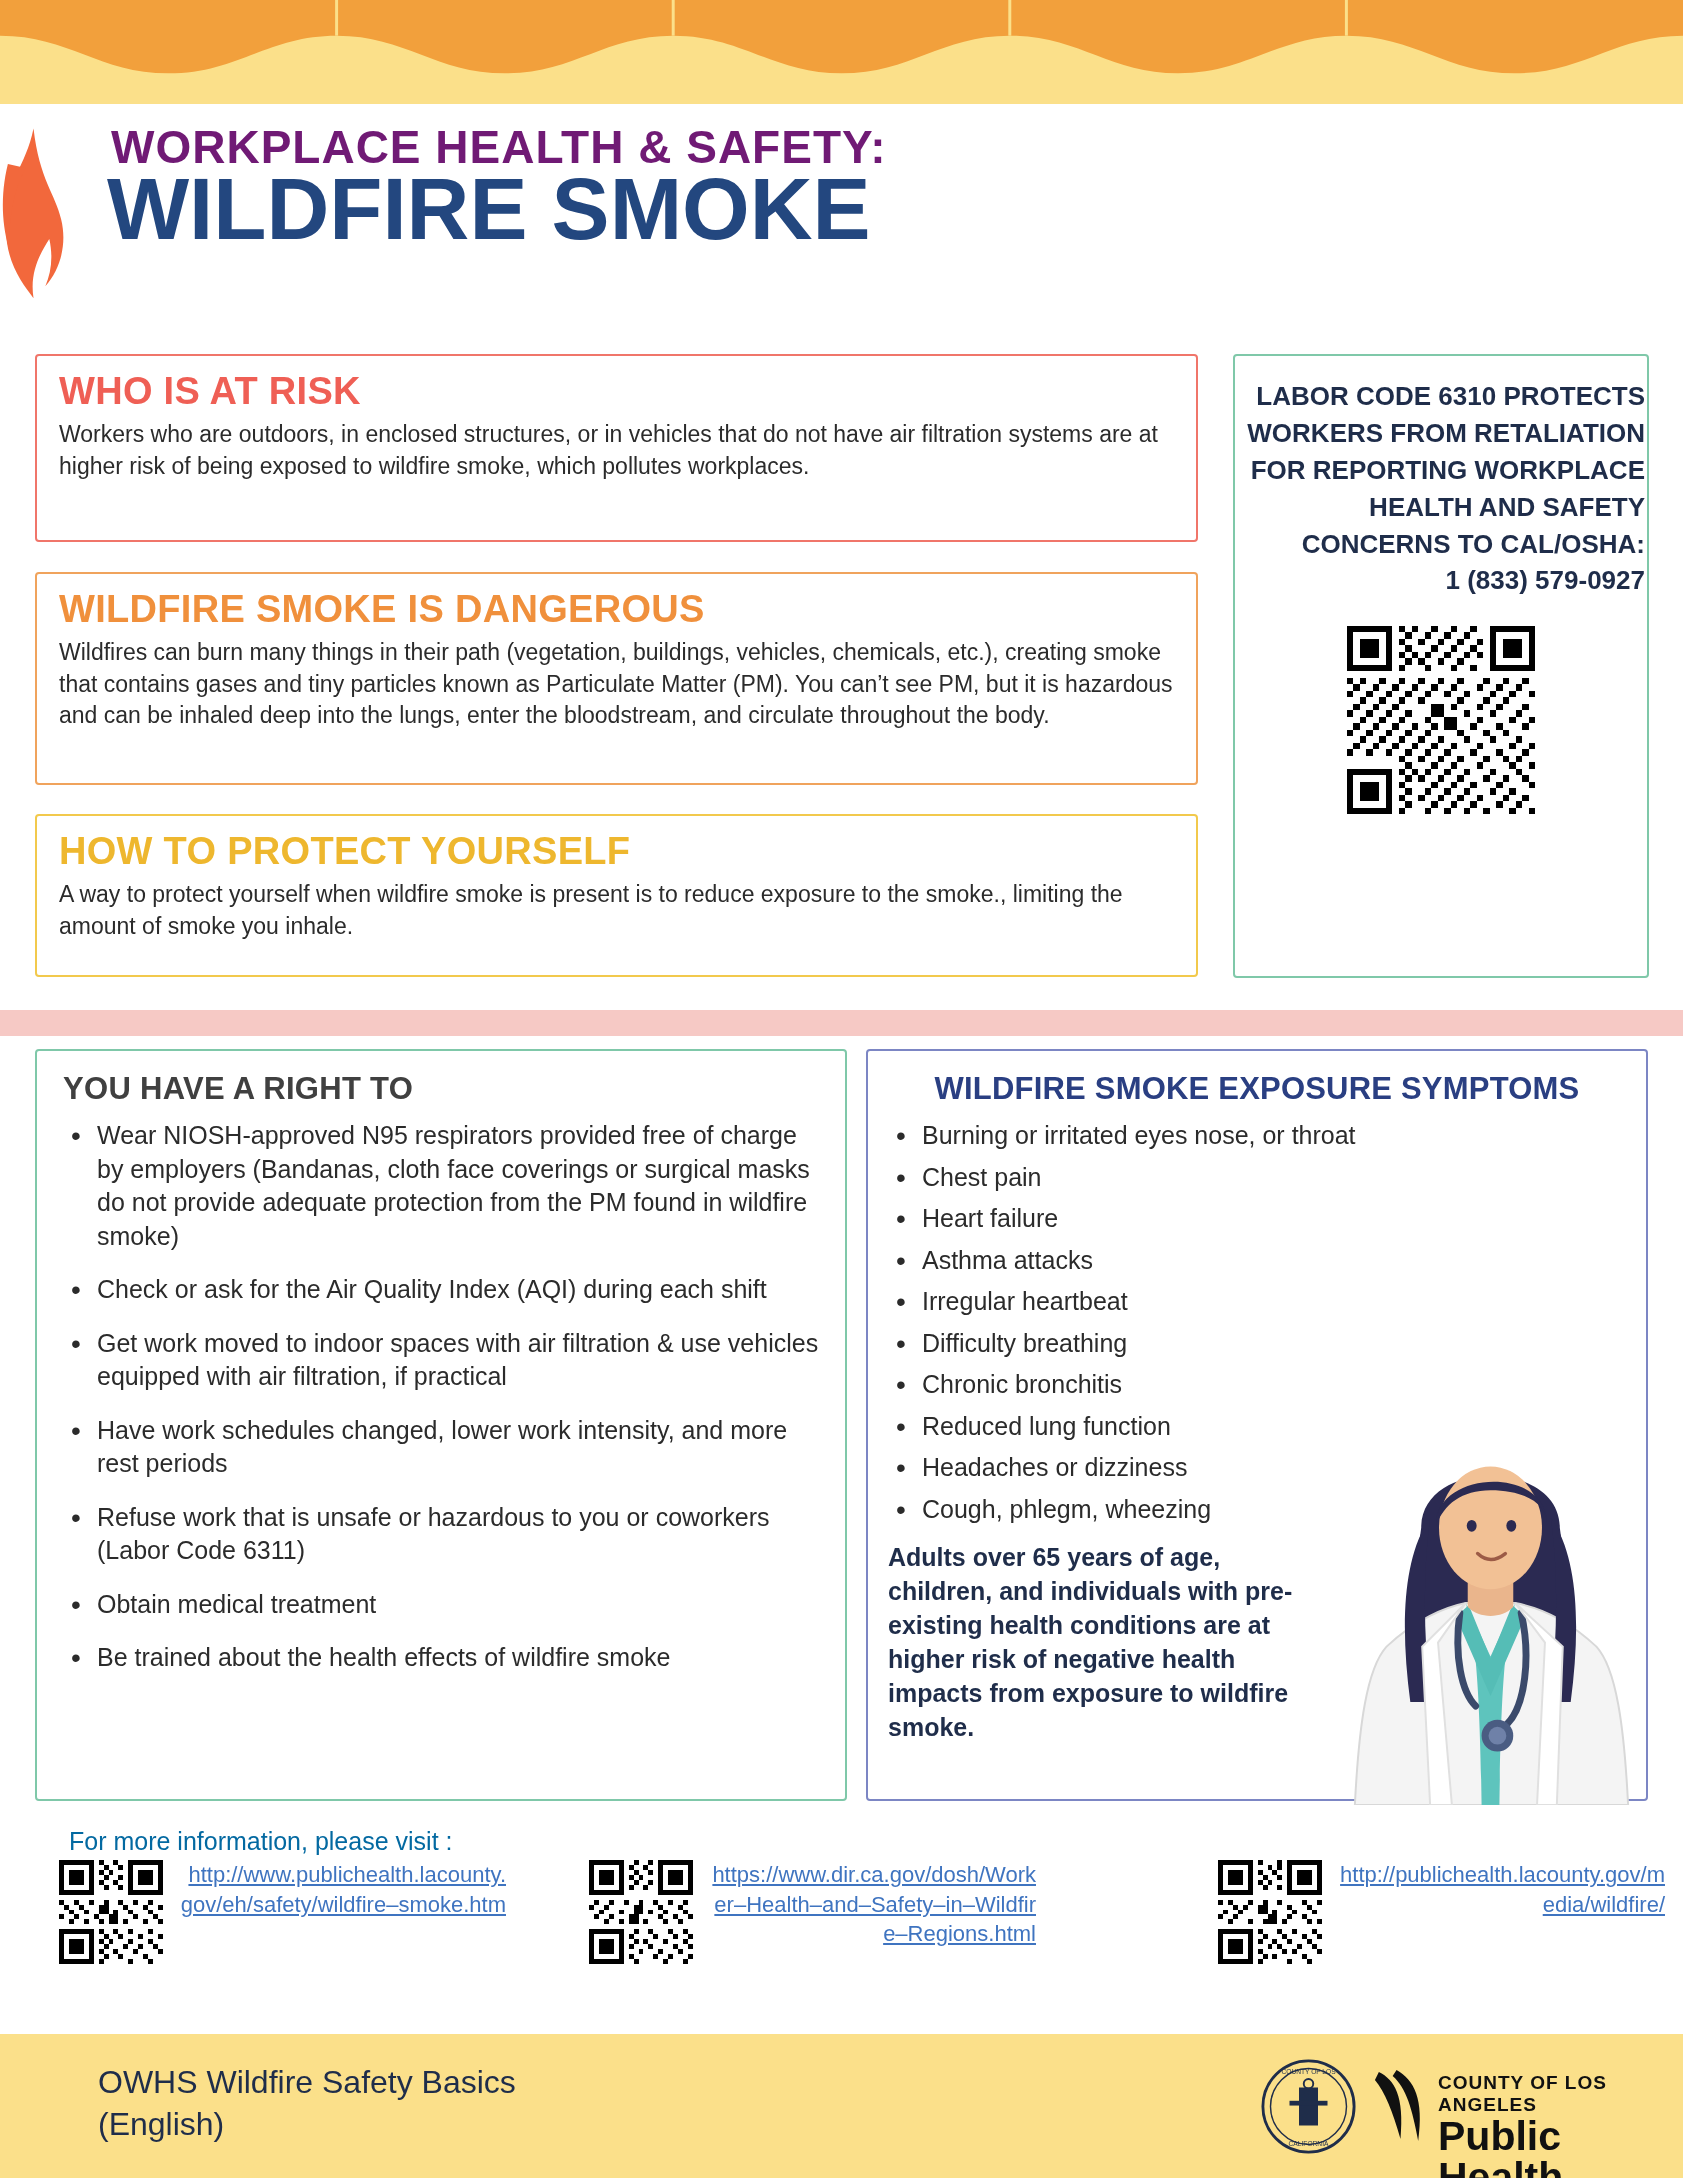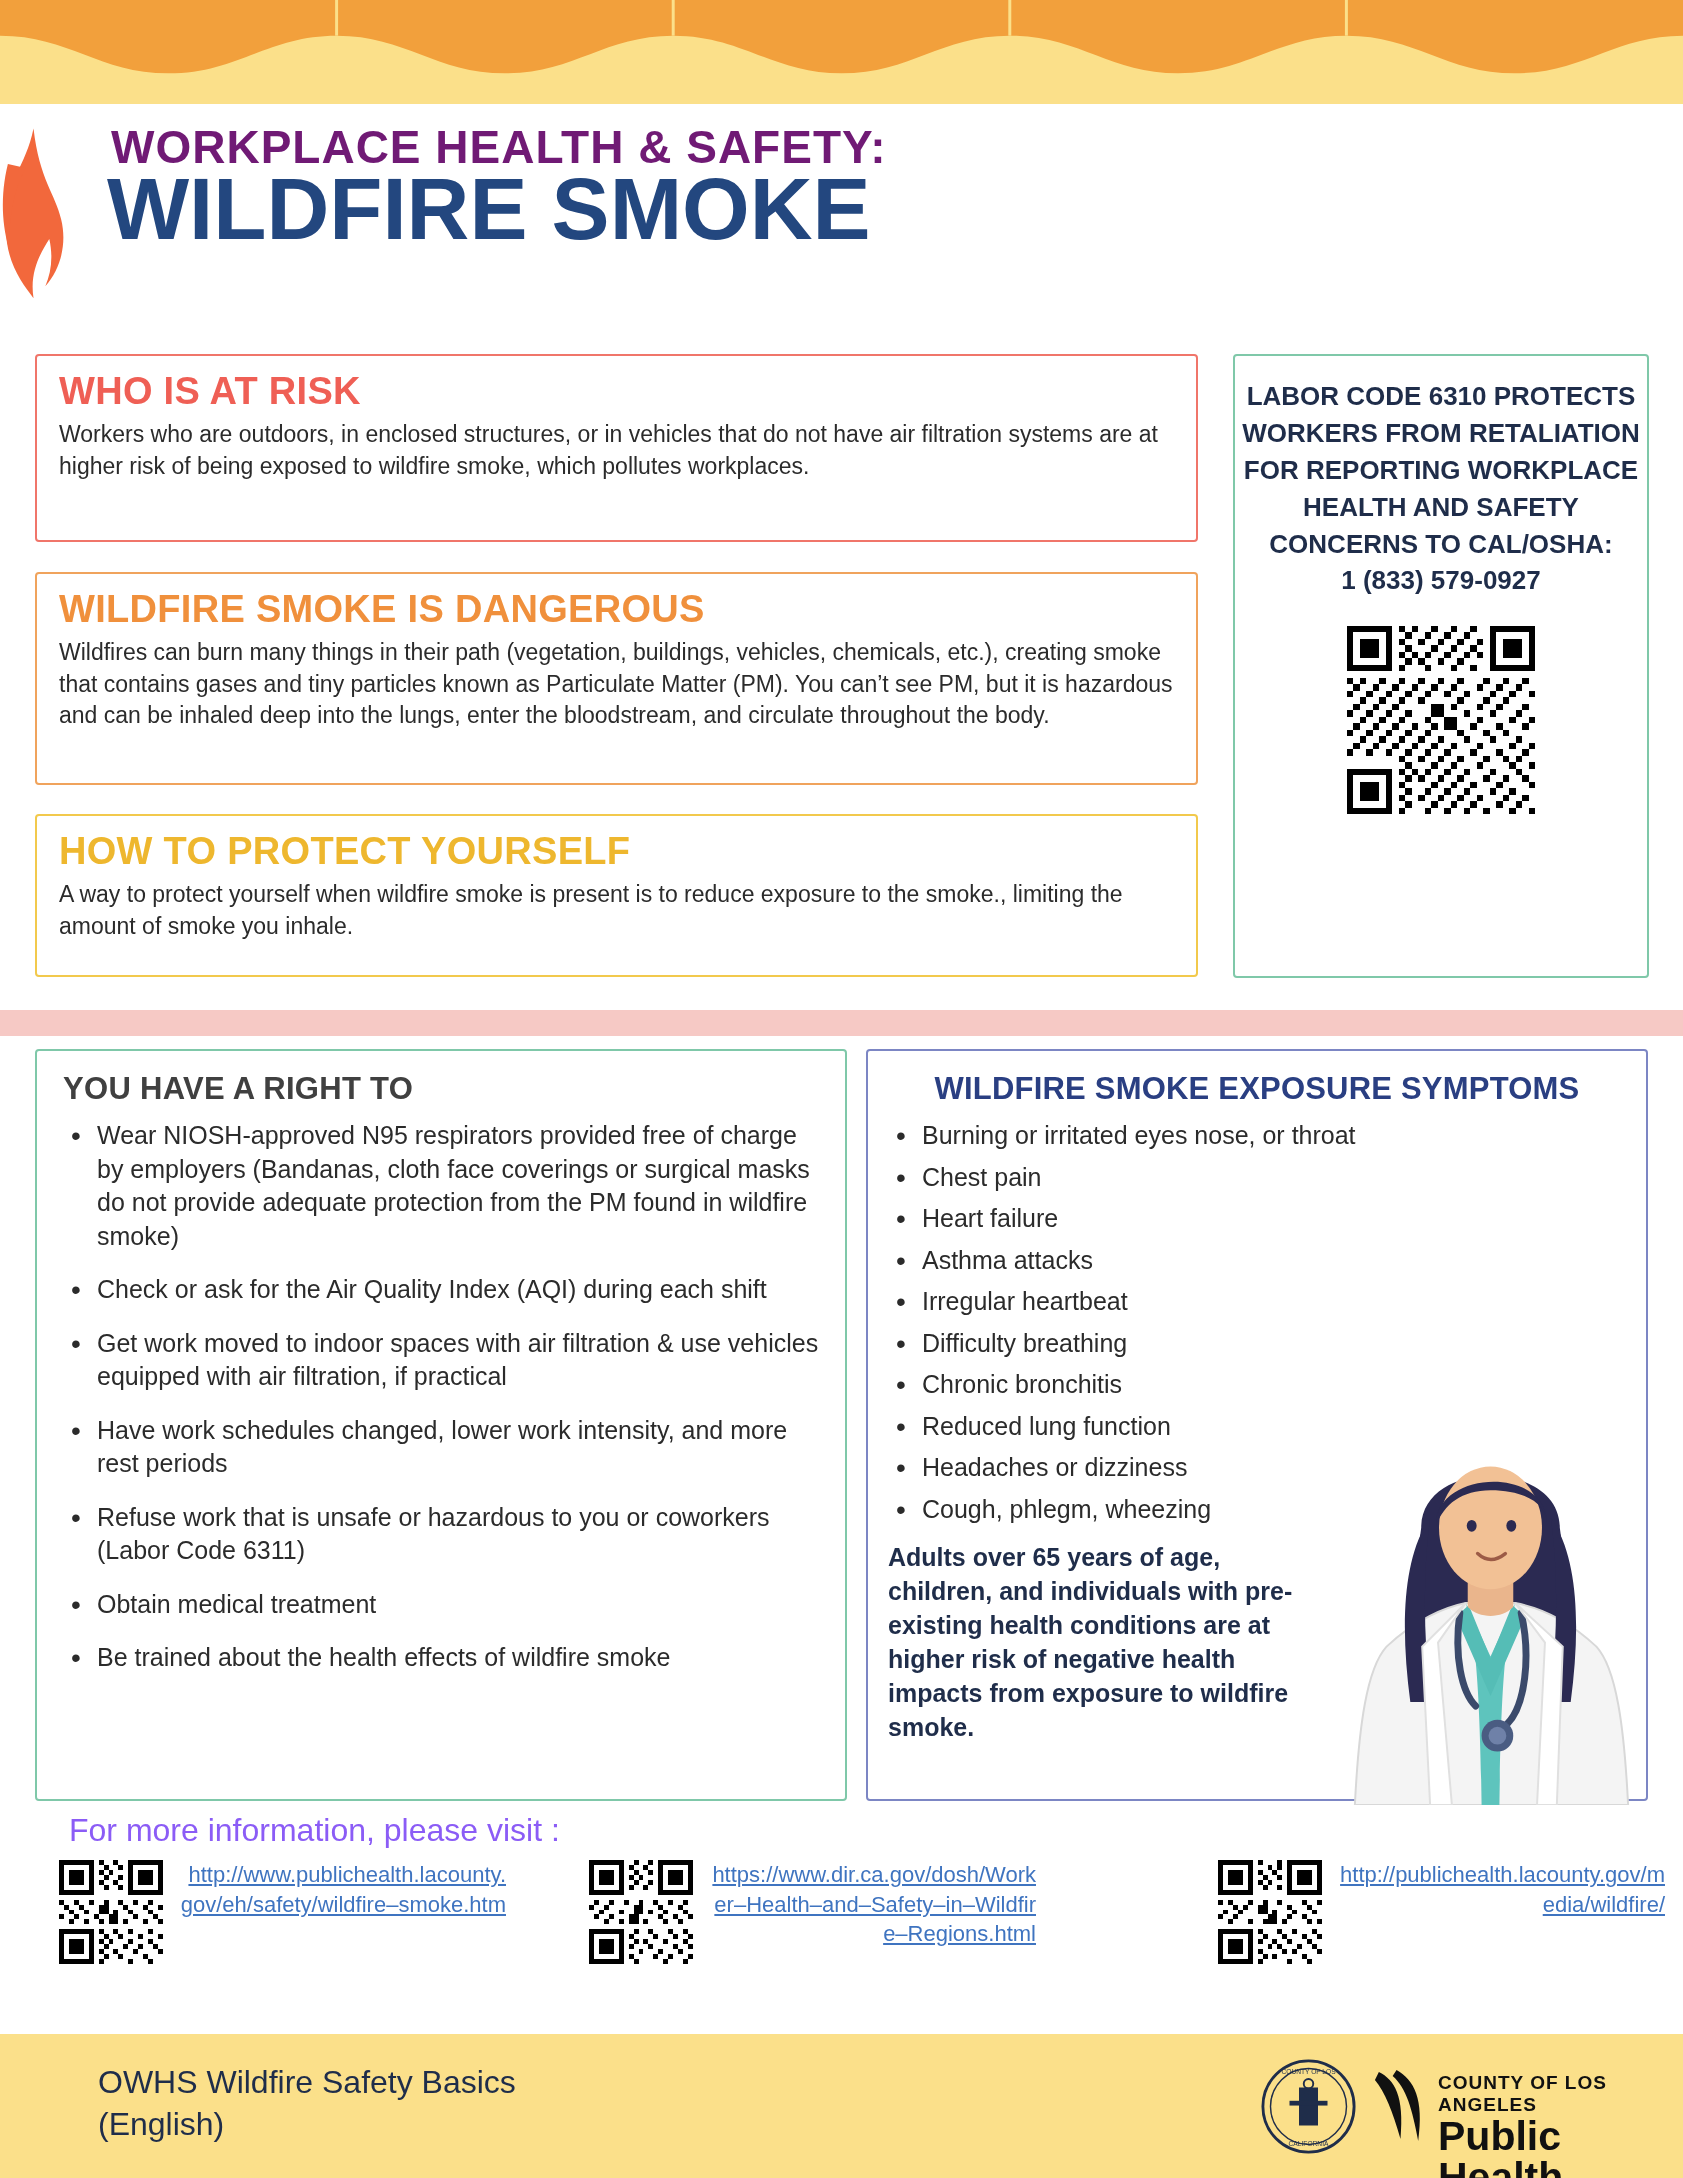--- a/index.html
+++ b/index.html
@@ -64,21 +64,21 @@
   #box-risk { left:35px; top:7px; width:1163px; height:188px; border:2px solid #f0756a; padding:14px 20px 10px 22px; }
   #box-risk h2 { color:#ef5f55; }
   #box-danger { left:35px; top:225px; width:1163px; height:213px; border:2px solid #f0a35c; padding:14px 20px 10px 22px; }
   #box-danger h2 { color:#f0903c; }
   #box-protect { left:35px; top:467px; width:1163px; height:163px; border:2px solid #f2c94c; padding:14px 20px 10px 22px; }
   #box-protect h2 { color:#eeb72e; }
 
   #box-labor {
     left:1233px; top:7px; width:416px; height:624px;
     border:2px solid #7fc8a9; padding:22px 2px;
-    text-align:center;
+    text-align:right;
   }
   #box-labor .lc-text {
     font-size:26px; font-weight:bold; line-height:1.42; color:#1f2d4a;
   }
   #box-labor .lc-phone {
     font-size:26px; font-weight:bold; margin-top:2px; color:#1f2d4a;
   }
   .qr { display:block; image-rendering: pixelated; }
   #labor-qr-wrap { margin-top:30px; display:flex; justify-content:center; }
 
@@ -121,21 +121,21 @@
   .sym-note {
     margin-top:14px; font-size:25px; font-weight:bold; line-height:1.36; color:#1f2d4a;
     width:426px;
   }
 
   
   .doctor { position:absolute; right:-8px; bottom:-6px; width:327px; height:396px; }
 
   
   .moreinfo { position:absolute; top:1812px; left:0; width:1683px; height:208px; }
-  .moreinfo .lead { position:absolute; left:69px; top:0px; font-size:32px; color:#8b5cf6; }
+  .moreinfo .lead { position:absolute; left:69px; top:15px; font-size:25px; color:#0369a1; }
   .link-group { position:absolute; top:48px; display:flex; align-items:flex-start; }
   .link-group .qr { margin-right:16px; }
   .link-group a {
     font-size:22px; line-height:1.35; color:#3f74c0; text-decoration:underline;
     word-break:break-all; display:block; max-width:327px;text-align:right;
   }
   #lg1 { left:59px; }
   #lg2 { left:589px; }
   #lg3 { left:1218px; }
 

